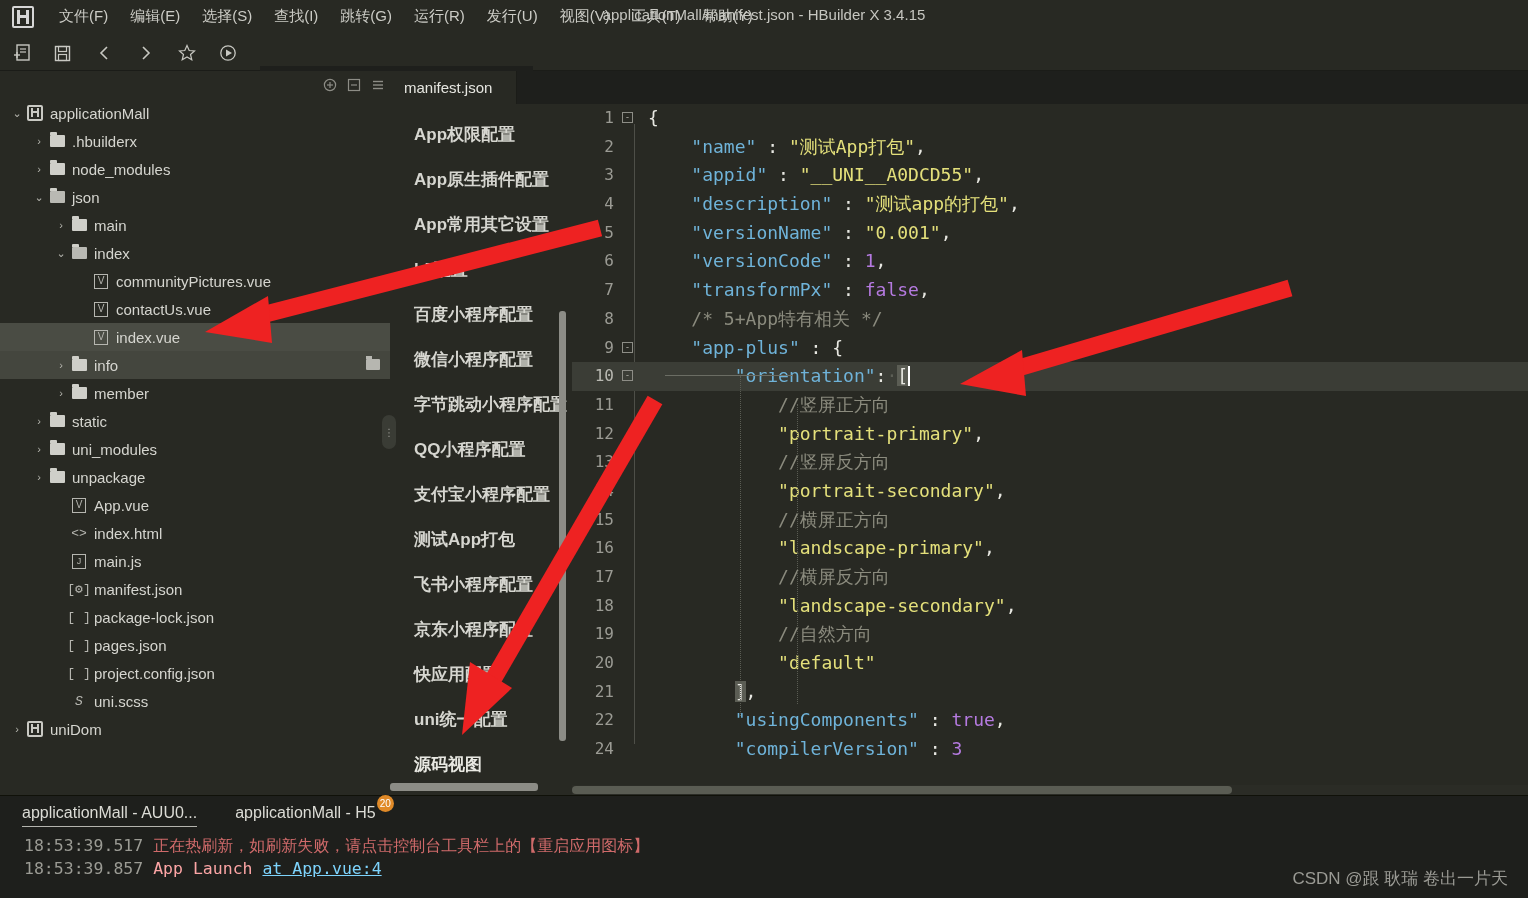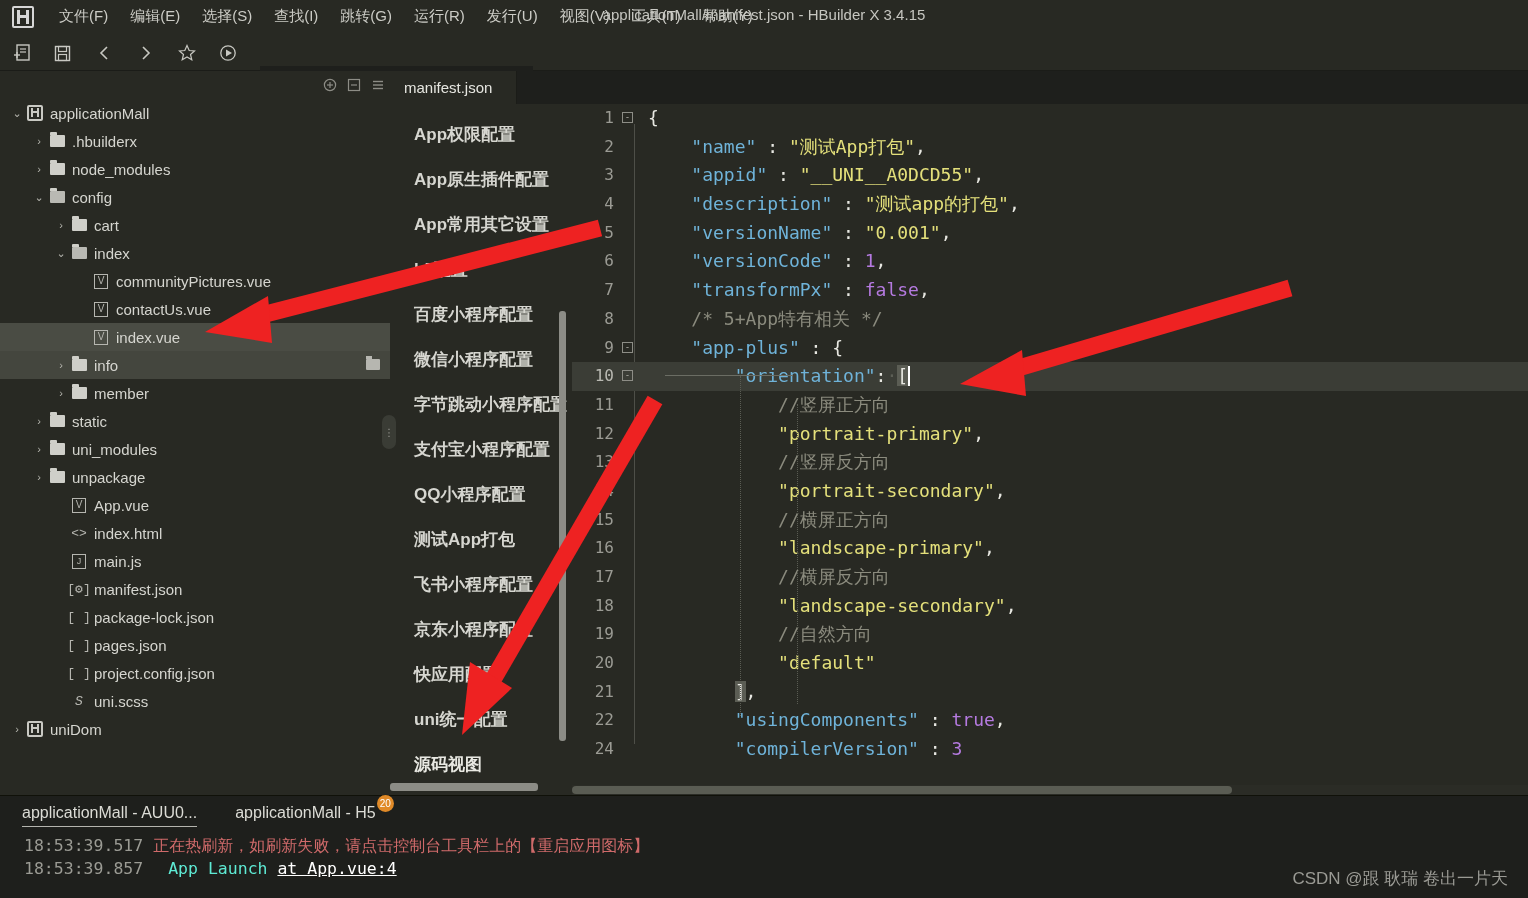--- a/index.html
+++ b/index.html
@@ -333,22 +333,22 @@
     font-family: "Liberation Sans", sans-serif;
   }
   .con-body { padding-left: 24px; }
   .con-line {
     font-family: "DejaVu Sans Mono", monospace;
     font-size: 16.5px; line-height: 23px;
     white-space: pre;
   }
   .ts { color: #9b9b94; }
   .msg-red { color: #cf6a6a; font-family: "Liberation Sans", sans-serif; font-size: 16px; }
-  .msg-white { color: #5eead4; margin-left: 15px; }
-  .link { color: #ffffff; text-decoration: underline; }
+  .msg-white { color: #fca5a5; }
+  .link { color: #7dd3fc; text-decoration: underline; }
   .watermark {
     position: absolute; right: 20px; bottom: 8px;
     color: #9a9a94; font-size: 17px;
   }
 
   
   .arrows { position:absolute; left:0; top:0; width:1528px; height:898px; pointer-events:none; }
 </style>
 </head>
 <body>
@@ -495,29 +495,29 @@
             <span class="folder"></span>
           </span>
           <span class="tree-label">node_modules</span>
         </div>
         <div class="tree-row">
           <span style="width:32px;flex:none;"></span>
           <span class="arrow">⌄</span>
           <span class="ficon">
             <span class="folder open"></span>
           </span>
-          <span class="tree-label">config</span>
+          <span class="tree-label">json</span>
         </div>
         <div class="tree-row">
           <span style="width:54px;flex:none;"></span>
           <span class="arrow">›</span>
           <span class="ficon">
             <span class="folder"></span>
           </span>
-          <span class="tree-label">cart</span>
+          <span class="tree-label">main</span>
         </div>
         <div class="tree-row">
           <span style="width:54px;flex:none;"></span>
           <span class="arrow">⌄</span>
           <span class="ficon">
             <span class="folder open"></span>
           </span>
           <span class="tree-label">index</span>
         </div>
         <div class="tree-row">
@@ -665,22 +665,22 @@
   <div class="mid-panel">
     <div class="mid-tab">manifest.json</div>
     <div class="mid-list" id="mid-list">
         <div class="mid-item">App权限配置</div>
         <div class="mid-item">App原生插件配置</div>
         <div class="mid-item">App常用其它设置</div>
         <div class="mid-item">h5配置</div>
         <div class="mid-item">百度小程序配置</div>
         <div class="mid-item">微信小程序配置</div>
         <div class="mid-item">字节跳动小程序配置</div>
+        <div class="mid-item">QQ小程序配置</div>
         <div class="mid-item">支付宝小程序配置</div>
-        <div class="mid-item">QQ小程序配置</div>
         <div class="mid-item">测试App打包</div>
         <div class="mid-item">飞书小程序配置</div>
         <div class="mid-item">京东小程序配置</div>
         <div class="mid-item">快应用配置</div>
         <div class="mid-item">uni统一配置</div>
         <div class="mid-item last">源码视图</div>
       </div>
     <div class="mid-vscroll"></div>
     <div class="mid-hscroll"></div>
   </div>

